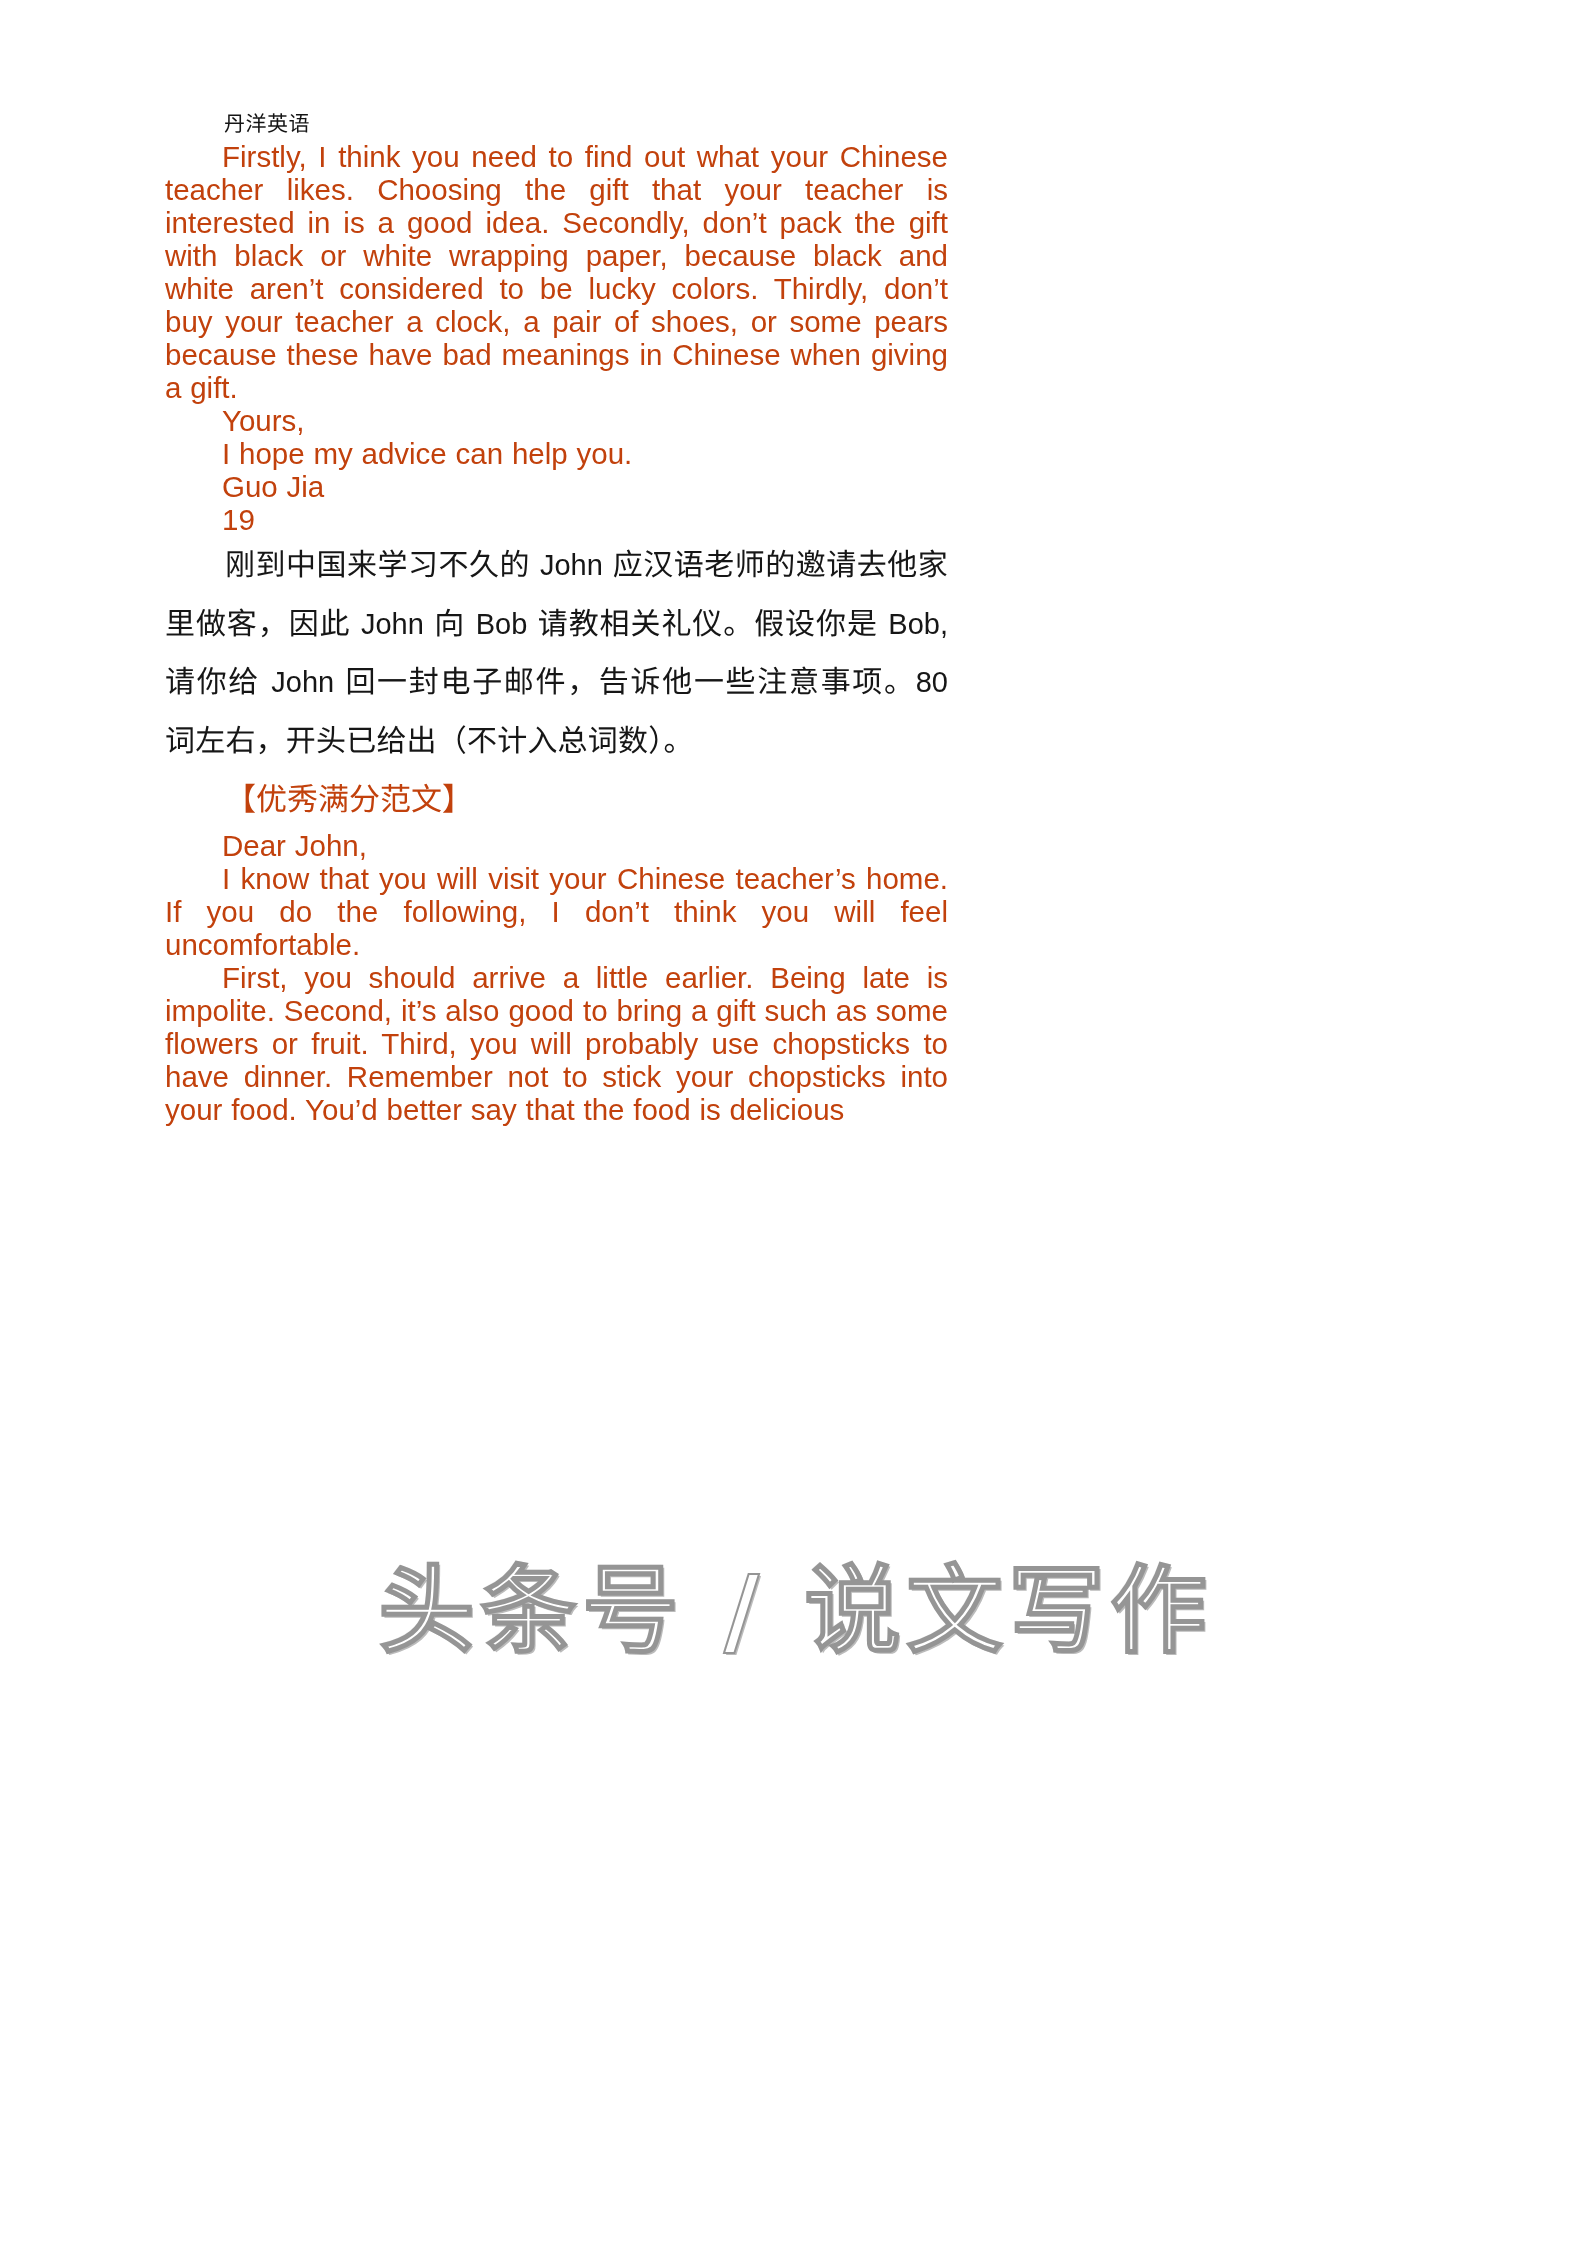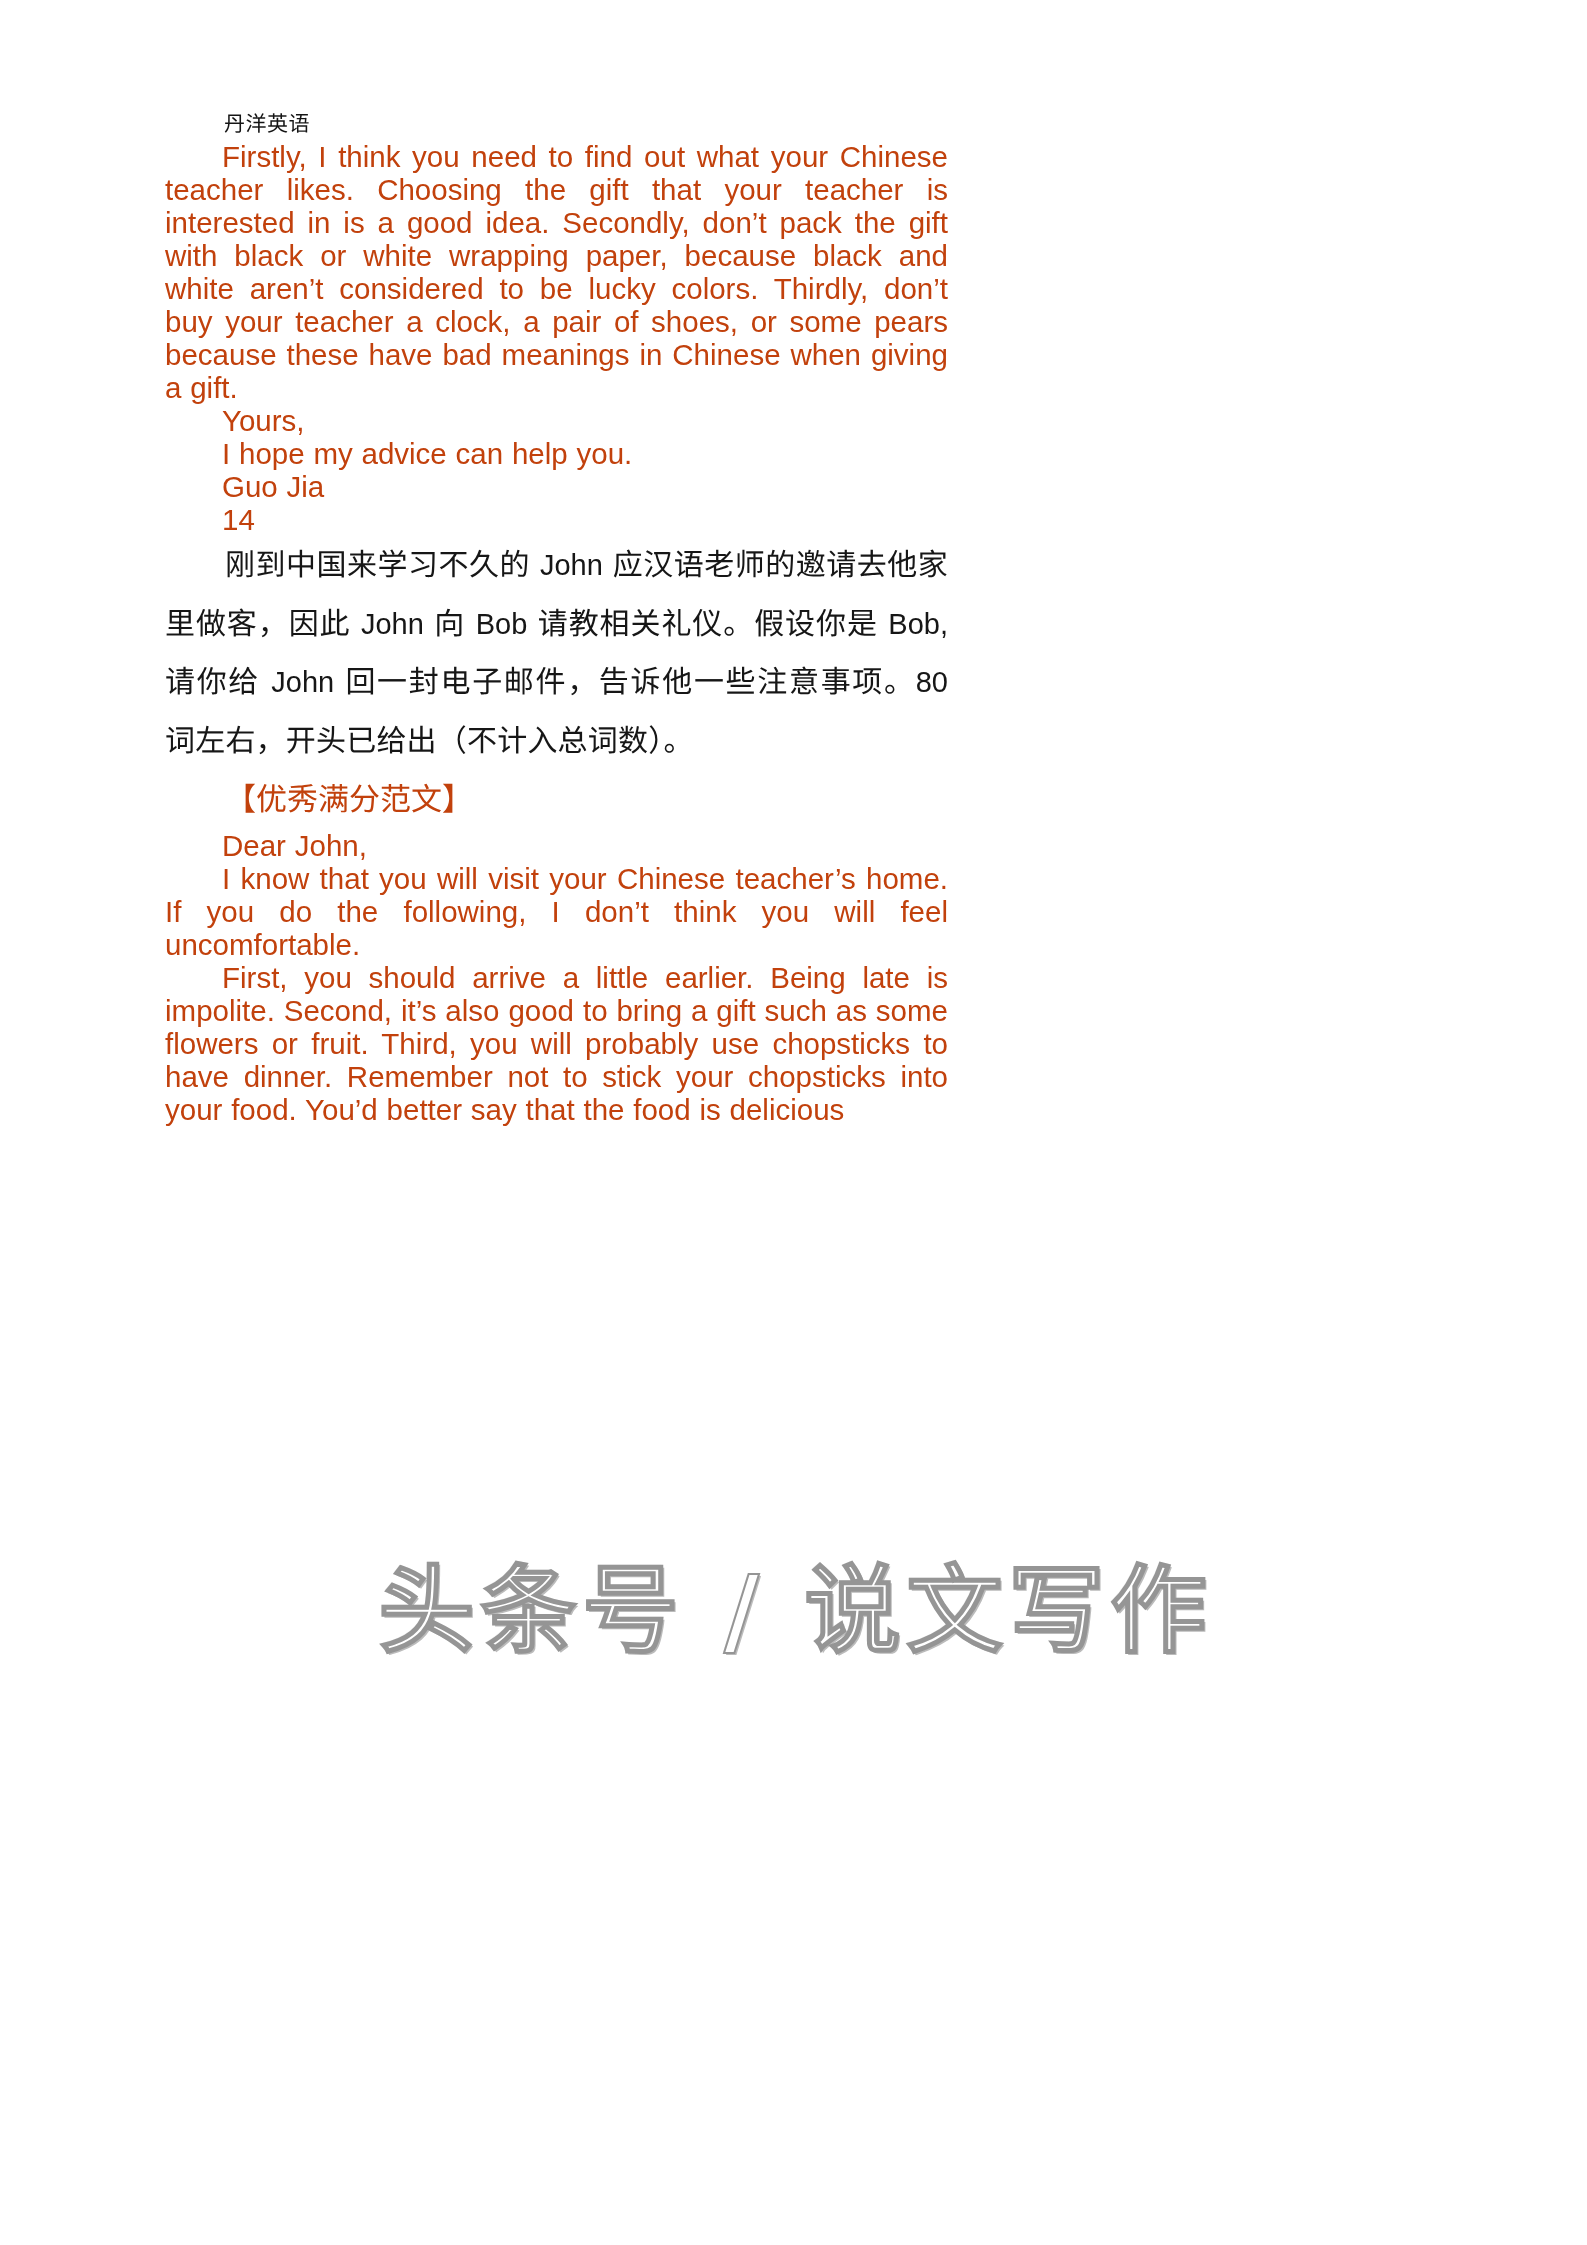--- a/index.html
+++ b/index.html
@@ -131,21 +131,21 @@
   <div class="body-col">
 
     <p class="en indent">Firstly, I think you need to find out what your Chinese teacher likes. Choosing the gift that your teacher is interested in is a good idea. Secondly, don’t pack the gift with black or white wrapping paper, because black and white aren’t considered to be lucky colors. Thirdly, don’t buy your teacher a clock, a pair of shoes, or some pears because these have bad meanings in Chinese when giving a gift.</p>
 
     <p class="en indent single">Yours,</p>
 
     <p class="en indent single">I hope my advice can help you.</p>
 
     <p class="en indent single">Guo Jia</p>
 
-    <p class="en indent single">14</p>
+    <p class="en indent single">19</p>
 
     <p class="zh indent"><span>刚到中国来学习不久的 </span><span class="zh-latin">John</span><span> 应汉语老师的邀请去他家里做客，因此 </span><span class="zh-latin">John</span><span>  向 </span><span class="zh-latin">Bob</span><span> 请教相关礼仪。假设你是 </span><span class="zh-latin">Bob,</span><span>请你给 </span><span class="zh-latin">John</span><span> 回一封电子邮件，告诉他一些注意事项。</span><span class="zh-latin">80</span><span> 词左右，开头已给出（不计入总词数）。</span></p>
 
     <p class="zh-heading">【优秀满分范文】</p>
 
     <p class="en indent single">Dear John,</p>
 
     <p class="en indent">I know that you will visit your Chinese teacher’s home. If you do the following, I don’t think you will feel uncomfortable.</p>
 
     <p class="en indent">First, you should arrive a little earlier. Being late is impolite. Second, it’s also good to bring a gift such as some flowers or fruit. Third, you will probably use chopsticks to have dinner. Remember not to stick your chopsticks into your food. You’d better say that the food is delicious</p>

